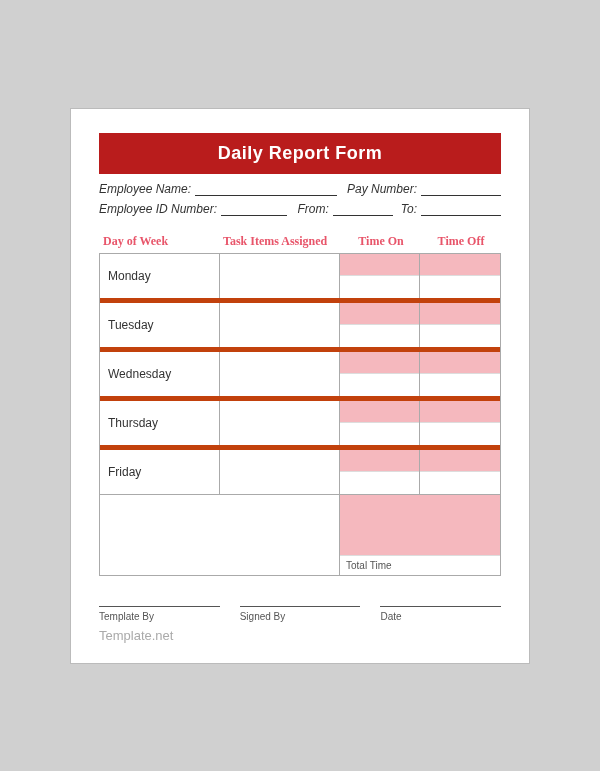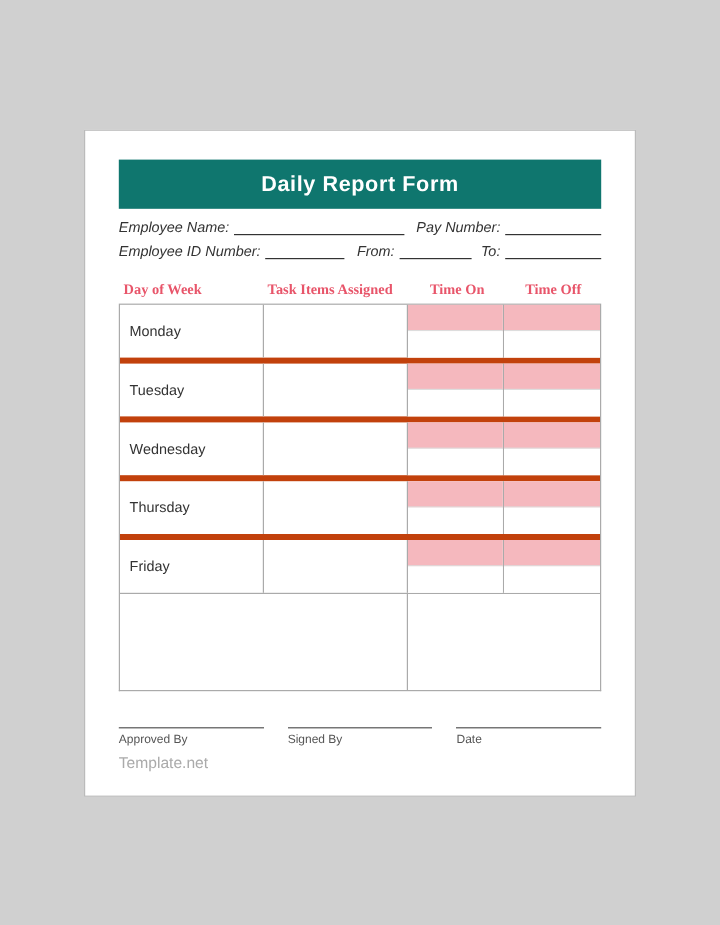--- a/index.html
+++ b/index.html
@@ -15,21 +15,21 @@
 
     .page {
       width: 460px;
       background: #fff;
       border: 1.5px solid #bbb;
       padding: 24px 28px 20px 28px;
       position: relative;
     }
 
     .header-bar {
-      background: #0f766e;
+      background: #b91c1c;
       text-align: center;
       padding: 10px 20px;
       margin-bottom: 8px;
     }
 
     .header-bar h1 {
       color: #fff;
       font-size: 18px;
       font-weight: bold;
       letter-spacing: 0.5px;
@@ -312,26 +312,30 @@
         <div class="top-half"></div>
         <div class="bot-half"></div>
       </div>
     </div>
 
 
   </div>
 
   <div class="total-section">
     <div class="total-left" style="min-height: 80px;"></div>
+    <div class="total-time-block">
+      <div class="total-time-pink"></div>
+      <div class="total-time-label">Total Time</div>
+    </div>
   </div>
 
   <div class="footer-section">
     <div class="footer-field">
       <div class="footer-line"></div>
-      <span class="footer-label">Approved By</span>
+      <span class="footer-label">Template By</span>
     </div>
     <div class="footer-field">
       <div class="footer-line"></div>
       <span class="footer-label">Signed By</span>
     </div>
     <div class="footer-field">
       <div class="footer-line"></div>
       <span class="footer-label">Date</span>
     </div>
   </div>

